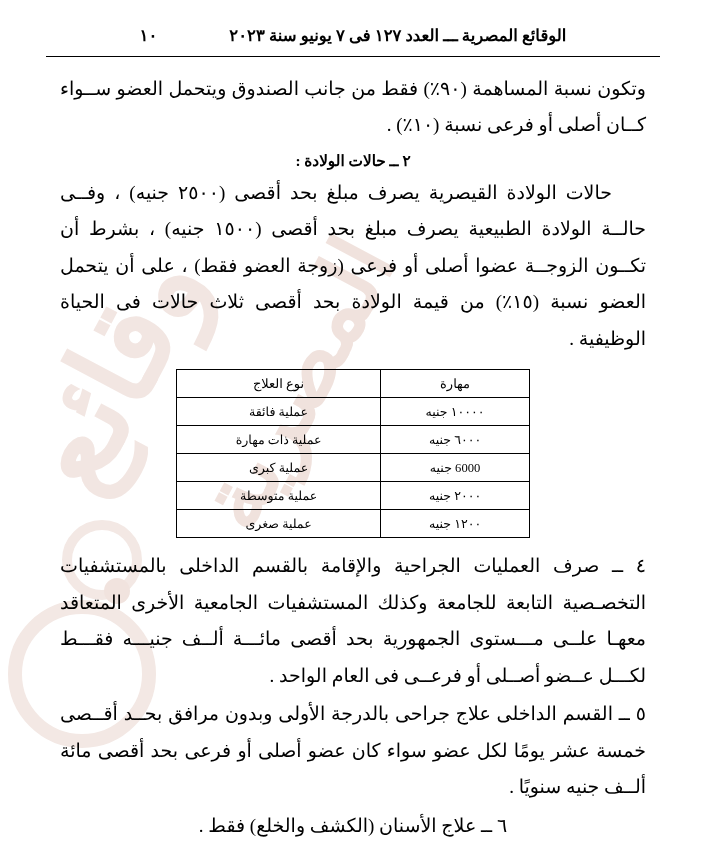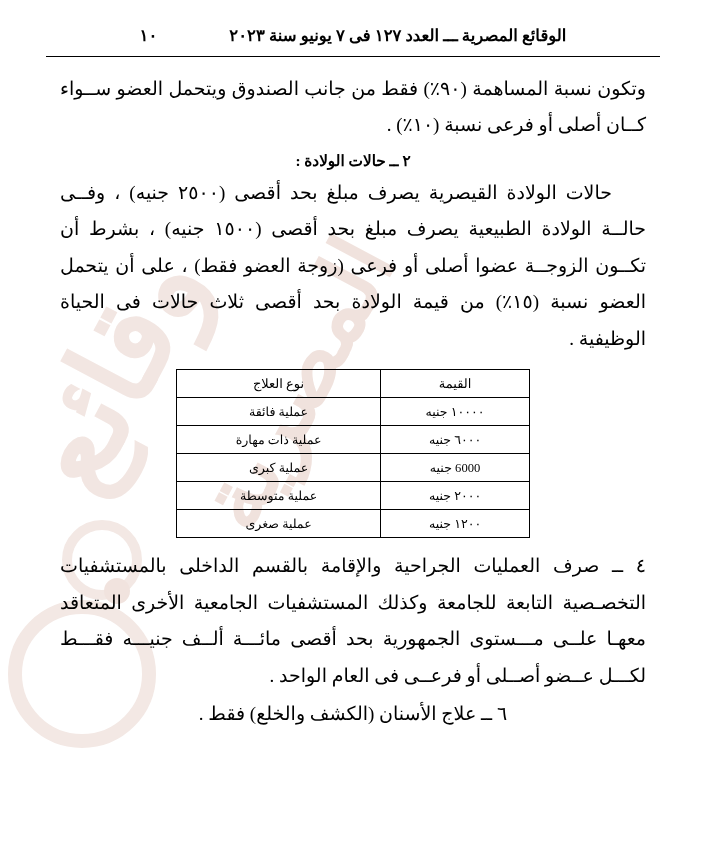--- a/index.html
+++ b/index.html
@@ -154,21 +154,21 @@
 
   <p class="heading">٢ ــ حالات الولادة :</p>
 
   <p class="para indent last-right">حالات الولادة القيصرية يصرف مبلغ بحد أقصى (٢٥٠٠ جنيه) ، وفــى حالــة الولادة الطبيعية يصرف مبلغ بحد أقصى (١٥٠٠ جنيه) ، بشرط أن تكــون الزوجــة عضوا أصلى أو فرعى (زوجة العضو فقط) ، على أن يتحمل العضو نسبة (١٥٪) من قيمة الولادة بحد أقصى ثلاث حالات فى الحياة الوظيفية .</p>
 
 
   <div class="tbl-wrap">
     <table class="fees">
       <thead>
         <tr>
-          <th>القيمة</th>
+          <th>مهارة</th>
           <th>نوع العلاج</th>
         </tr>
       </thead>
       <tbody>
         <tr>
           <td class="amount">١٠٠٠٠ جنيه</td>
           <td>عملية فائقة</td>
         </tr>
         <tr>
           <td class="amount">٦٠٠٠ جنيه</td>
@@ -184,15 +184,16 @@
         </tr>
         <tr>
           <td class="amount">١٢٠٠ جنيه</td>
           <td>عملية صغرى</td>
         </tr>
       </tbody>
     </table>
   </div>
 
   <p class="para last-right">٤ ــ صرف العمليات الجراحية والإقامة بالقسم الداخلى بالمستشفيات التخصـصية التابعة للجامعة وكذلك المستشفيات الجامعية الأخرى المتعاقد معهـا علــى مـــستوى الجمهورية بحد أقصى مائـــة ألــف جنيـــه فقـــط لكـــل عــضو أصــلى أو فرعــى فى العام الواحد .</p>
+  <p class="para last-right">٥ ــ القسم الداخلى علاج جراحى بالدرجة الأولى وبدون مرافق بحــد أقــصى خمسة عشر يومًا لكل عضو سواء كان عضو أصلى أو فرعى بحد أقصى مائة ألــف جنيه سنويًا .</p>
   <p class="para last-center">٦ ــ علاج الأسنان (الكشف والخلع) فقط .</p>
 
 </div>
 
 </body></html>

